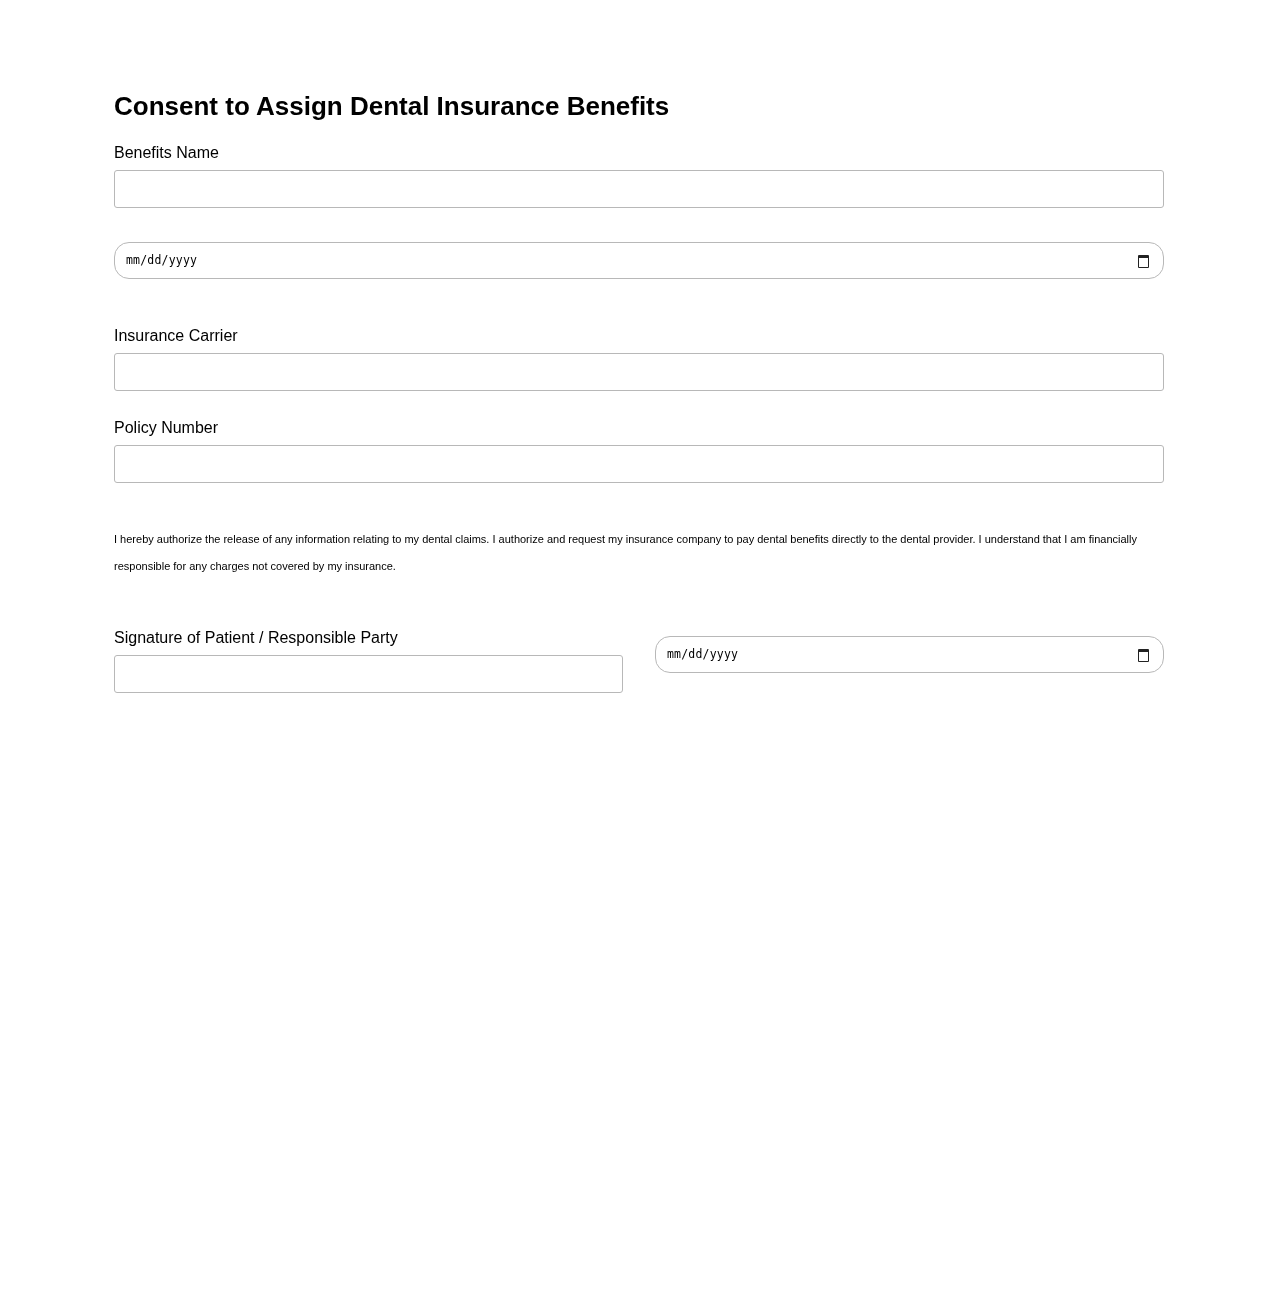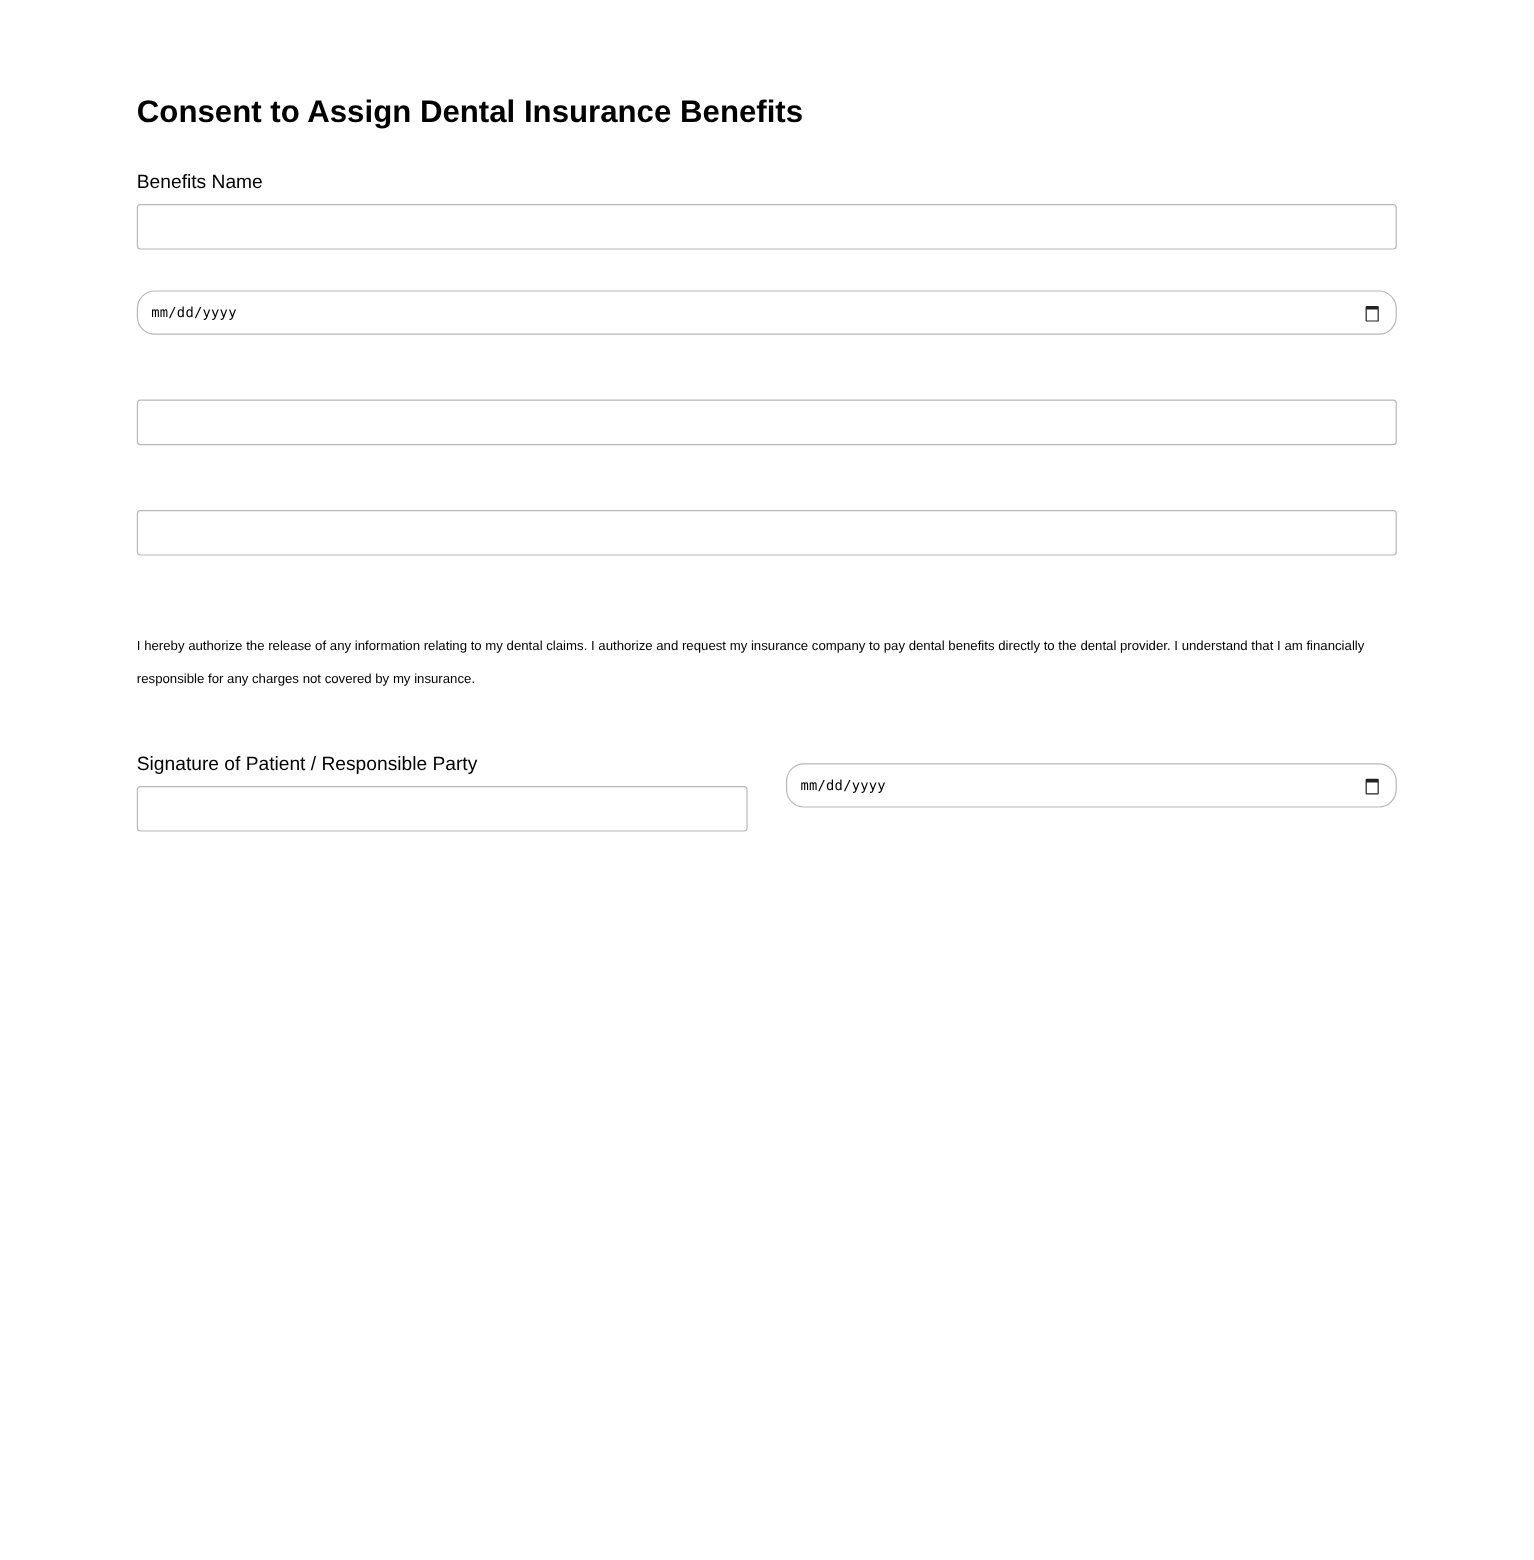--- a/index.html
+++ b/index.html
@@ -1,18 +1,18 @@
 <!DOCTYPE html>
 <html><head>
   <meta charset="utf-8">
   <style>
     html, body { margin: 0; padding: 0; background: #ffffff; }
     body { width: 1278px; height: 1300px; font-family: "Liberation Sans", sans-serif; color: #000; }
     .container { position: absolute; left: 114px; top: 0; width: 1050px; }
-    h1 { position: absolute; left: 0; top: 75px; margin: 0; font-size: 26px; font-weight: bold; line-height: 36px; white-space: nowrap; }
+    h1 { position: absolute; left: 0; top: 88px; margin: 0; font-size: 26px; font-weight: bold; line-height: 36px; white-space: nowrap; }
     .field { position: absolute; left: 0; width: 1050px; }
     .label { display: block; font-size: 16px; line-height: 20px; height: 20px; }
     .input { box-sizing: border-box; width: 100%; height: 38px; border: 1px solid #b8b8b8; border-radius: 3px; background: #fff; margin-top: 7px; position: relative; }
     .date-input { height: 37px; border-radius: 15px; }
     .date-text { position: absolute; left: 11px; top: 10px; font-family: "DejaVu Sans Mono", monospace; font-size: 11.5px; letter-spacing: 0.2px; color: #000; }
     .cal-icon { position: absolute; right: 14px; top: 12px; width: 9px; height: 9px; border: 1.5px solid #222; border-top-width: 3px; border-radius: 1px; }
     .consent { position: absolute; left: 0; top: 526px; width: 1050px; font-size: 11px; line-height: 27px; margin: 0; }
     .half { position: absolute; width: 509px; }
   </style>
 </head>
@@ -27,24 +27,26 @@
   </div>
 
   <div class="field" style="top:235px;">
     <div class="input date-input">
       <span class="date-text">mm/dd/yyyy</span>
       <span class="cal-icon"></span>
     </div>
   </div>
 
   <div class="field" style="top:326px;">
+    <span class="label">Insurance Carrier</span>
     <div class="input"></div>
   </div>
 
   <div class="field" style="top:418px;">
+    <span class="label">Policy Number</span>
     <div class="input"></div>
   </div>
 
   <p class="consent">I hereby authorize the release of any information relating to my dental claims. I authorize and request my insurance company to pay dental benefits directly to the dental provider. I understand that I am financially responsible for any charges not covered by my insurance.</p>
 
   <div class="field half" style="top:628px; left:0;">
     <span class="label">Signature of Patient / Responsible Party</span>
     <div class="input"></div>
   </div>
 

